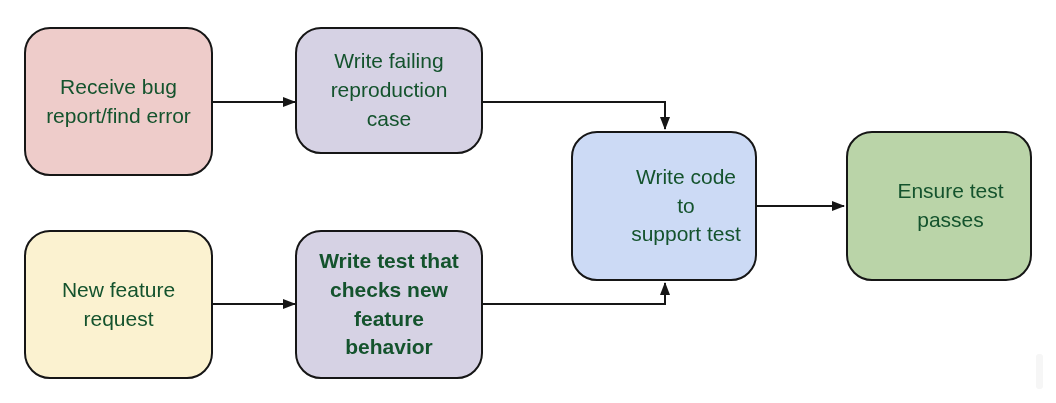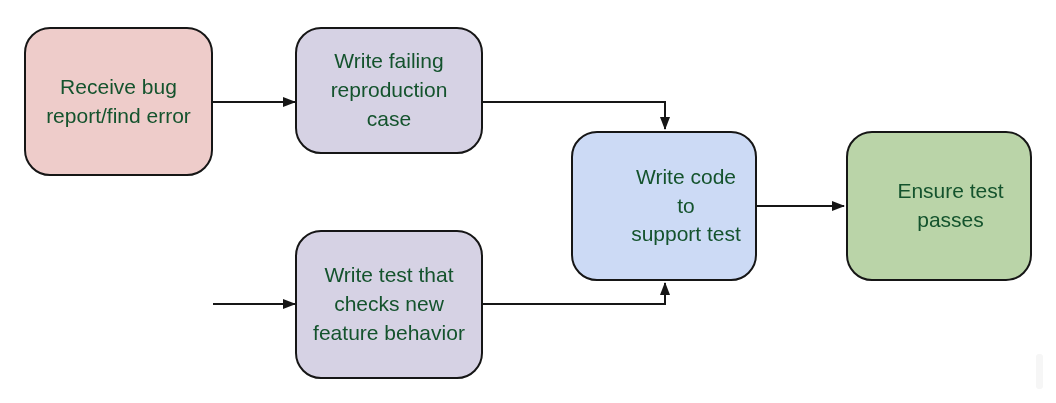--- a/index.html
+++ b/index.html
@@ -36,21 +36,21 @@
   .node-label {
     white-space: pre-line;
     font-size: 21px;
     line-height: 1.38;
     color: #14532d;
     padding: 0 14px;
   }
   .node-receive-bug      { left: 24px;  top: 27px;  width: 189px; height: 149px; }
   .node-write-failing    { left: 295px; top: 27px;  width: 188px; height: 127px; }
   .node-new-feature      { left: 24px;  top: 230px; width: 189px; height: 149px; }
-  .node-write-test       { left: 295px; top: 230px; width: 188px; height: 149px; }
+  .node-write-test       { left: 295px; top: 230px; width: 188px; height: 149px; font-weight: bold; }
   .node-write-code       { left: 571px; top: 131px; width: 186px; height: 150px; }
   .node-ensure-pass      { left: 846px; top: 131px; width: 186px; height: 150px; padding-left: 23px; }
   .scrollbar-artifact {
     position: absolute;
     left: 1036px;
     top: 354px;
     width: 7px;
     height: 35px;
     background: #f6f6f6;
     border-radius: 3px;
@@ -77,20 +77,24 @@
   <div class="node node-receive-bug" style="background-color: rgb(238, 204, 202);">
     <div class="node-label">Receive bug
 report/find error</div>
   </div>
 
   <div class="node node-write-failing" style="background-color: rgb(214, 210, 228);">
     <div class="node-label">Write failing
 reproduction case</div>
   </div>
 
+  <div class="node node-new-feature" style="background-color: rgb(251, 242, 208);">
+    <div class="node-label">New feature
+request</div>
+  </div>
 
   <div class="node node-write-test" style="background-color: rgb(214, 210, 228);">
     <div class="node-label">Write test that
 checks new
 feature behavior</div>
   </div>
 
   <div class="node node-write-code" style="background-color: rgb(204, 218, 245); padding-left: 44px;">
     <div class="node-label">Write code to
 support test</div>

